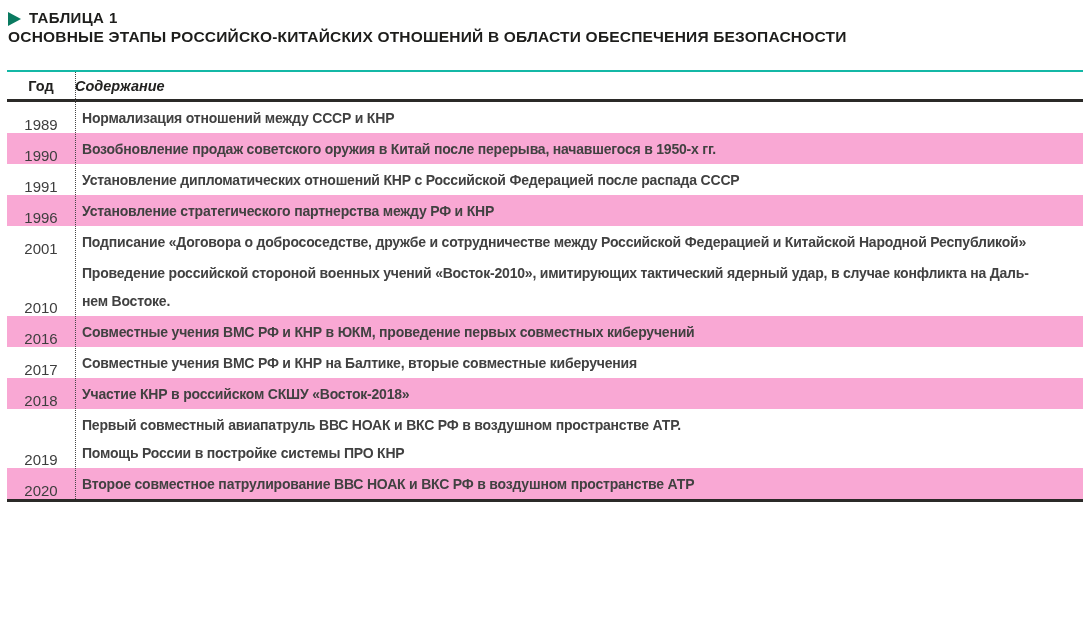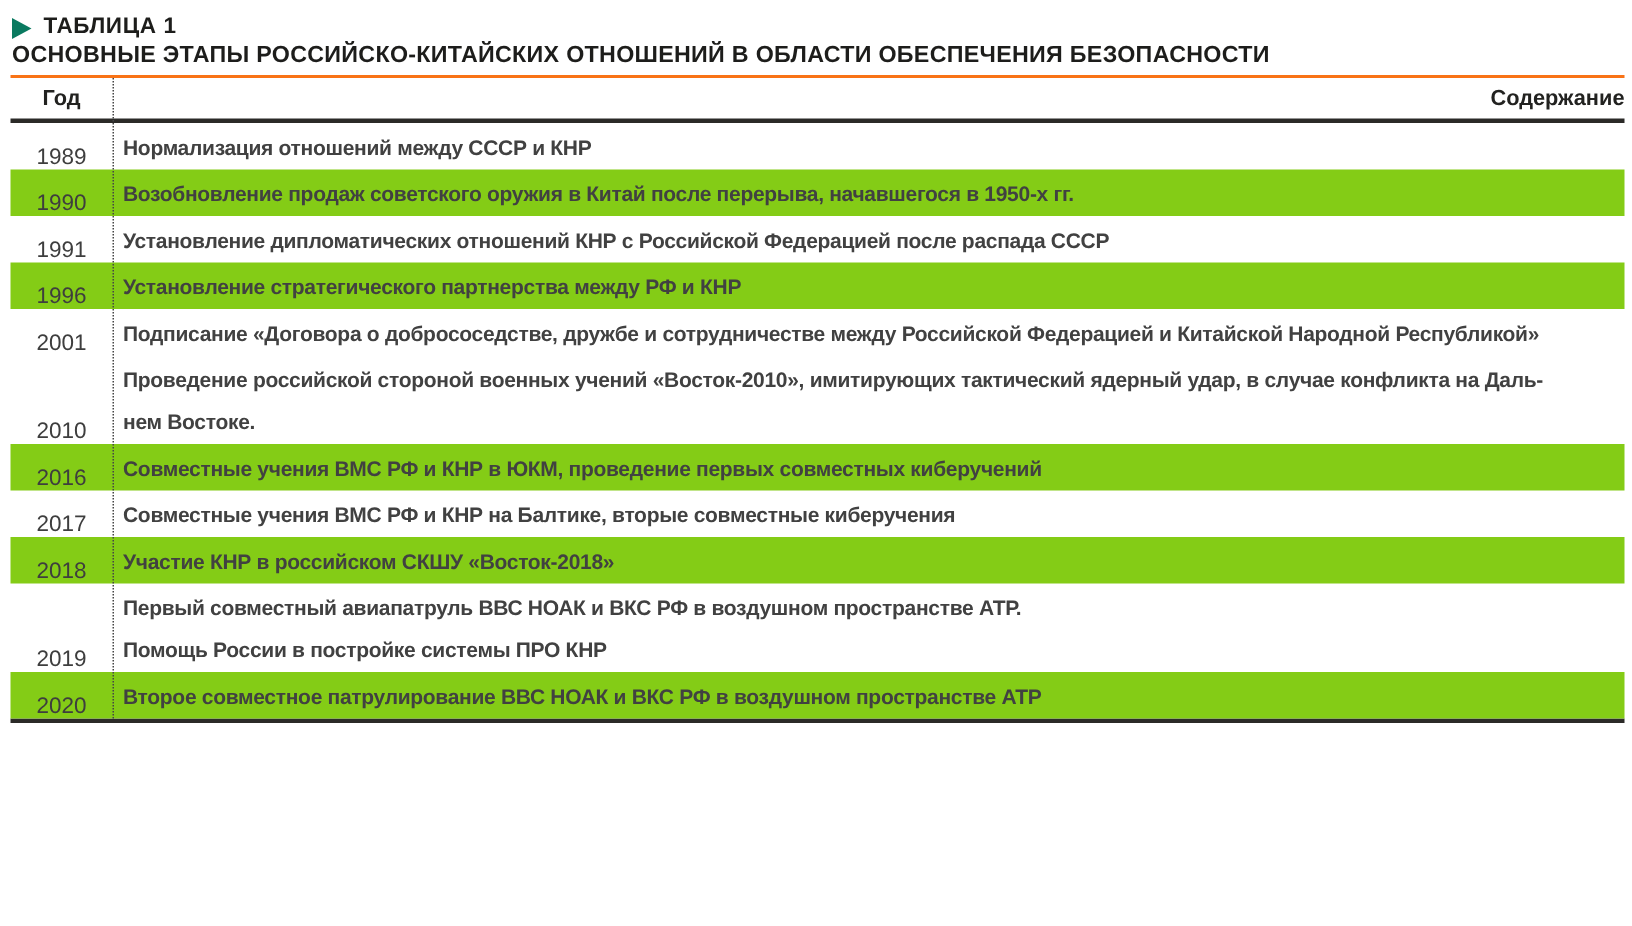--- a/index.html
+++ b/index.html
@@ -16,41 +16,41 @@
     margin:9px 0 2px 8px;
     font-size:15px;font-weight:bold;color:#1d1d1b;letter-spacing:.4px;
   }
   .arrow{
     width:0;height:0;display:inline-block;
     border-top:7px solid transparent;
     border-bottom:7px solid transparent;
     border-left:13px solid #0a7a60;
   }
   .table-title{
-    margin:0 0 4px 8px;
+    margin:0 0 24px 8px;
     font-size:15.5px;font-weight:bold;color:#1d1d1b;letter-spacing:.2px;
   }
 
   
   .table-wrap{
     position:relative;
     margin:0 5px 0 7px;
-    border-top:2px solid #f97316;
+    border-top:2px solid #14b8a6;
     border-bottom:3px solid #2b2a28;
   }
   .thead{
     display:flex;align-items:center;height:27px;
     border-bottom:3px solid #2b2a28;
     font-size:14.5px;font-weight:bold;color:#222220;
   }
   .th.year{width:68px;text-align:center;}
-  .th.content{flex:1;text-align:right;}
+  .th.content{flex:1;text-align:left;font-style:italic;}
 
   .tr{display:flex;align-items:flex-end;min-height:30px;}
-  .tr.stripe{background:#84cc16;}
+  .tr.stripe{background:#f9a8d4;}
   .td.year{
     width:68px;text-align:center;flex:none;
     font-size:15px;color:#3e3e3e;
   }
   .td.content{
     flex:1;padding:1.5px 8px 1.5px 7px;
     font-size:14px;line-height:28px;letter-spacing:-0.2px;
     color:#414141;white-space:pre-line;font-weight:bold;
   }
   .col-divider{

